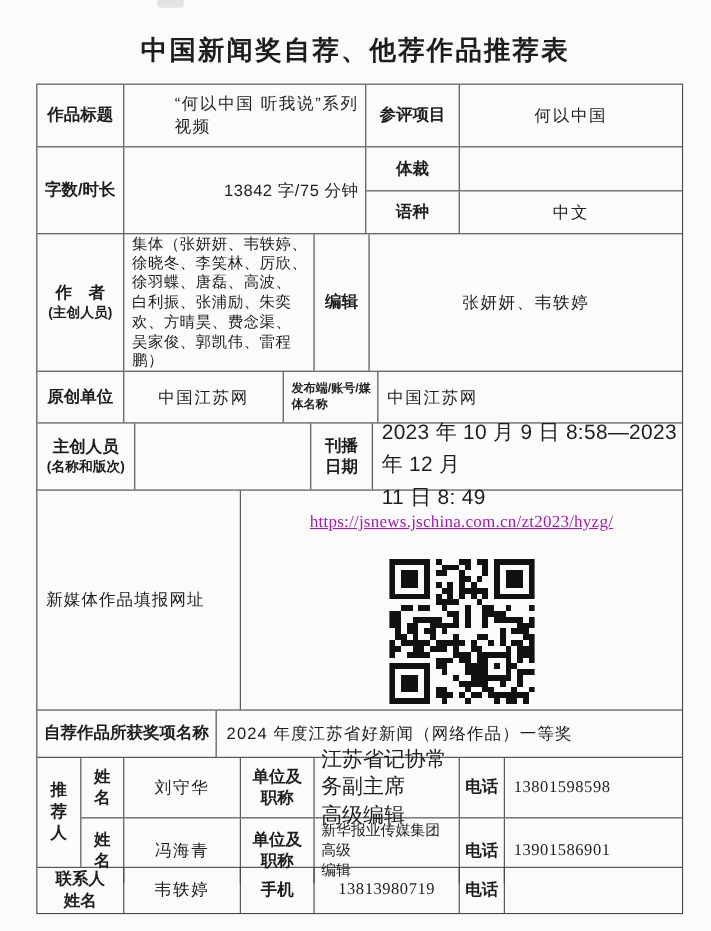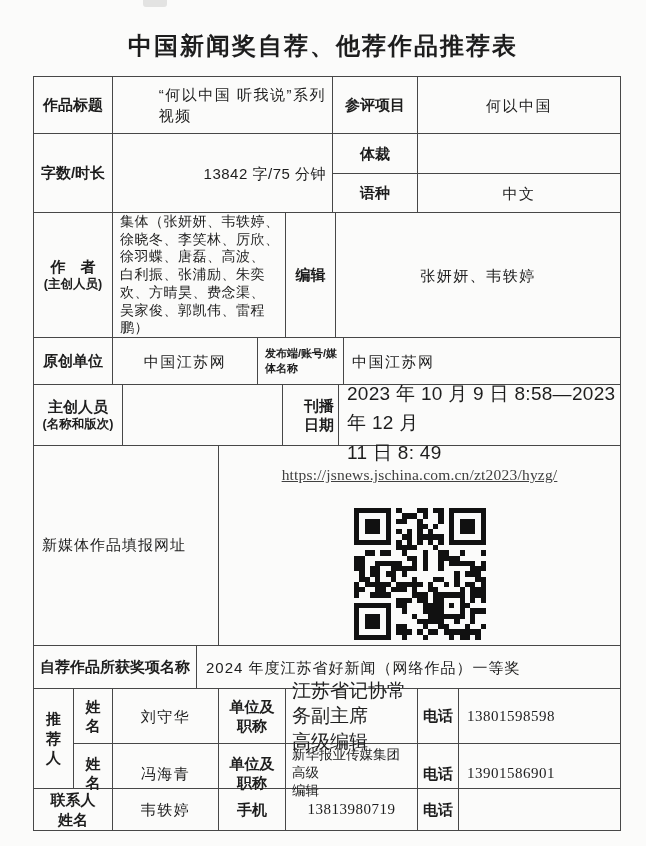--- a/index.html
+++ b/index.html
@@ -53,21 +53,21 @@
   .val-num{font-size:15px;letter-spacing:.5px;font-family:"Liberation Serif",serif;}
   .leftcell{align-items:flex-end;justify-content:center;text-align:left;padding-left:8px;padding-right:6px;}
   .vcenter-left{justify-content:center;align-items:flex-start;text-align:left;}
   .stack{display:flex;flex-direction:column;flex:1;min-width:0;}
   .subrow{display:flex;border-bottom:1px solid var(--line);}
   .subrow.last{border-bottom:none;}
   .urlcell{justify-content:flex-start;padding-top:20px;}
   .url{
     font-family:"Liberation Serif",serif;
     font-size:15.5px;
-    color:#404040;
+    color:#a21caf;
     text-decoration:underline;
     letter-spacing:.2px;
   }
   .qr{margin-top:24px;width:132px;height:132px;}
   .qr svg{display:block;width:132px;height:132px;shape-rendering:crispEdges;}
   
   .r1{height:57px;}
   .r2{height:79px;}
   .r3{height:125px;}
   .r4{height:47px;}
@@ -80,21 +80,21 @@
   
   .w79{width:79px;flex:0 0 79px;}
   .w220{width:220px;flex:0 0 220px;}
   .w85{width:85px;flex:0 0 85px;}
   .w173{width:173px;flex:0 0 173px;}
   .w50{width:50px;flex:0 0 50px;}
   .w145{width:145px;flex:0 0 145px;}
   .w86{width:86px;flex:0 0 86px;}
   .w89{width:89px;flex:0 0 89px;}
   .w160{width:160px;flex:0 0 160px;}
-  .w56{width:56px;flex:0 0 56px;align-items:flex-end;}
+  .w56{width:56px;flex:0 0 56px;}
   .w185{width:185px;flex:0 0 185px;}
   .w163{width:163px;flex:0 0 163px;}
   .w40{width:40px;flex:0 0 40px;}
   .w39{width:39px;flex:0 0 39px;}
   .w106{width:106px;flex:0 0 106px;}
   .w67{width:67px;flex:0 0 67px;}
   .w132{width:132px;flex:0 0 132px;}
   .w41{width:41px;flex:0 0 41px;}
   .authors{font-size:14px;letter-spacing:.5px;line-height:1.27;white-space:pre-line;}
   .datecell{font-size:19px;letter-spacing:.3px;line-height:1.55;margin-top:16px;}

